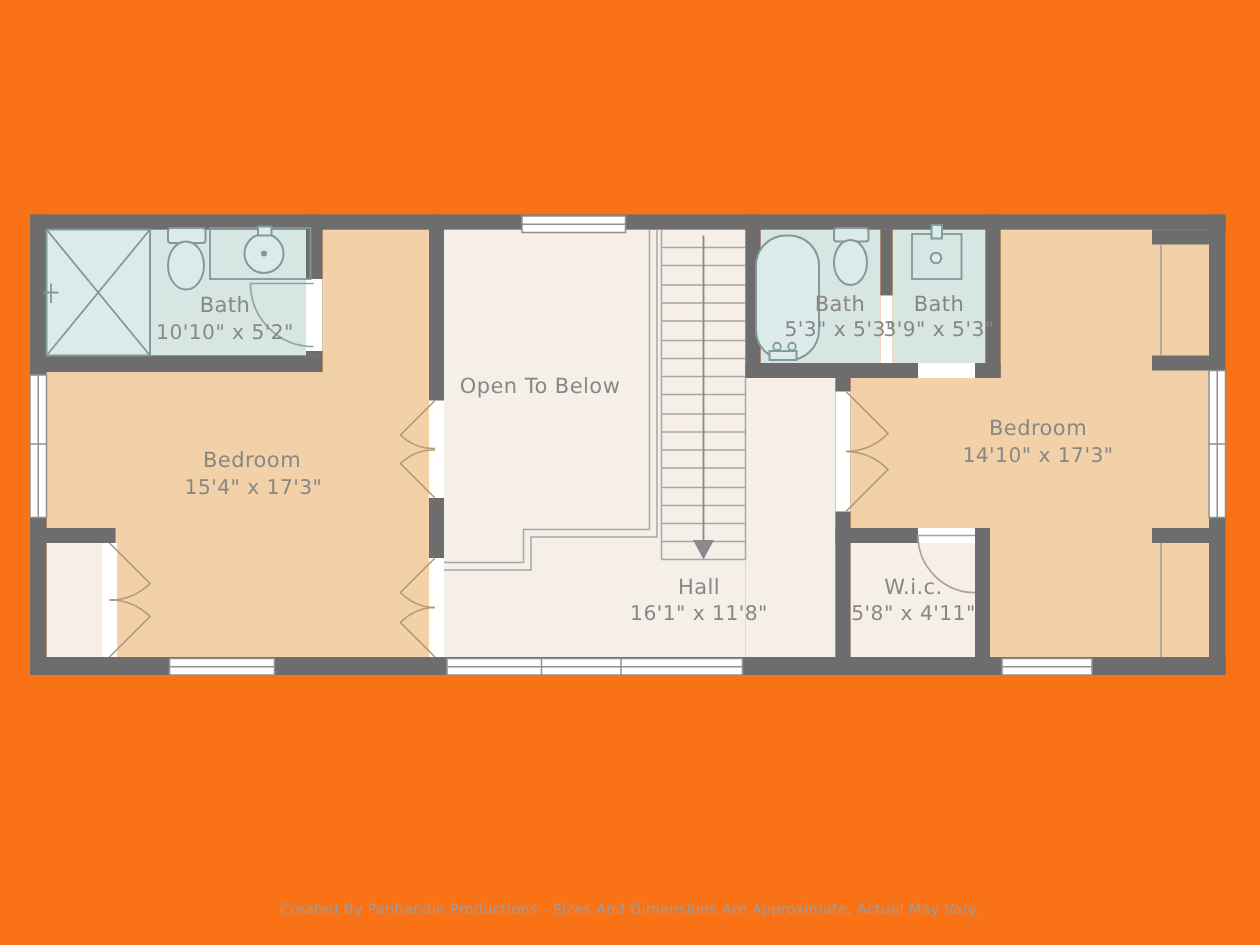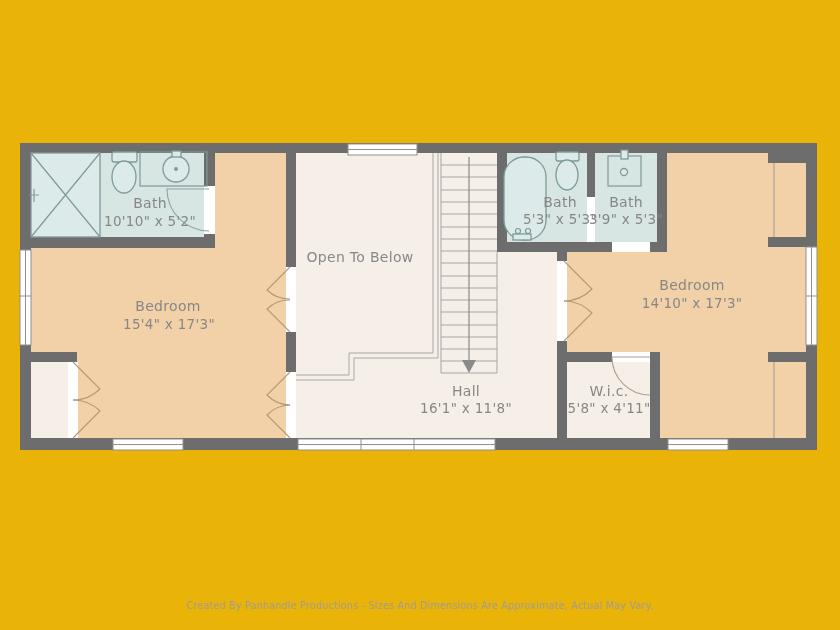--- a/index.html
+++ b/index.html
@@ -1,16 +1,16 @@
 <!DOCTYPE html>
 <html><head>
 <meta charset="utf-8">
 <style>
   html,body{margin:0;padding:0;background:#ffffff;}
-  #stage{position:relative;width:840px;height:630px;background:#eab308;overflow:hidden;}
+  #stage{position:relative;width:840px;height:630px;background:#f97316;overflow:hidden;}
   svg{position:absolute;left:0;top:0;}
   .wall{fill:#6d6d6d;}
   .bath{fill:#d7e5e3;}
   .tan{fill:#f2d1a8;}
   .cream{fill:#f6efe8;}
   .opening{fill:#ffffff;}
   .win{fill:#ffffff;stroke:#909090;stroke-width:1;}
   .winline{stroke:#909090;stroke-width:1;fill:none;}
   .fix{fill:#dcebe9;stroke:#7e9a99;stroke-width:1.3;}
   .fixline{stroke:#7e9a99;stroke-width:1.2;fill:none;}

